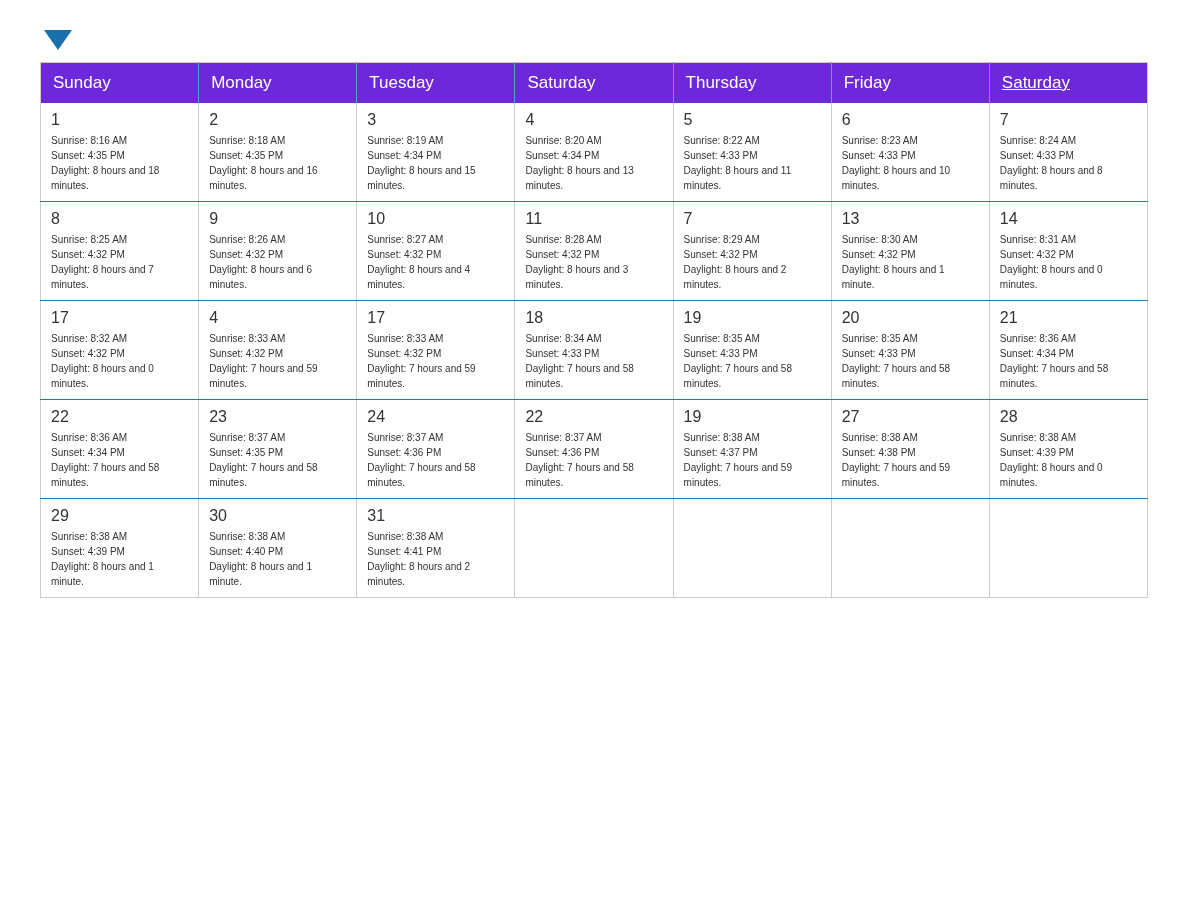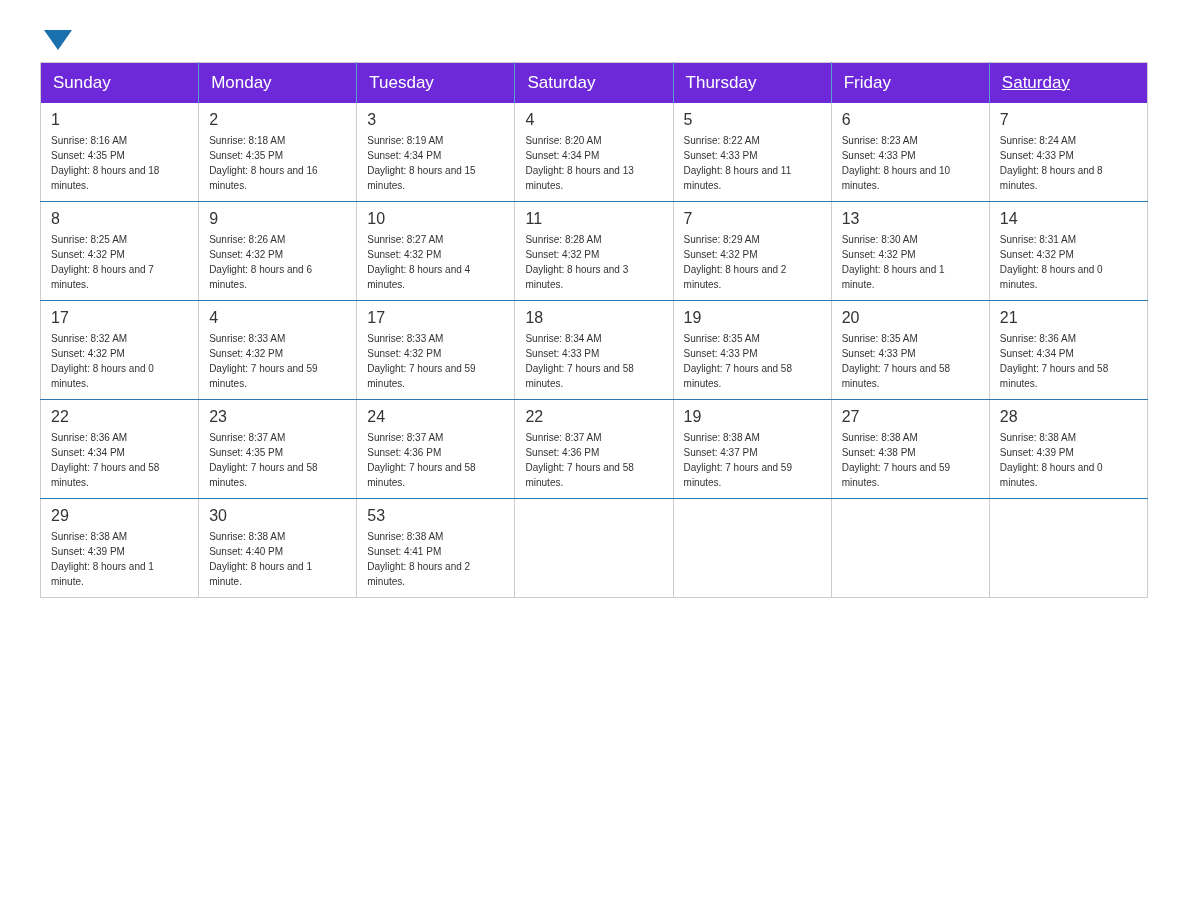--- a/index.html
+++ b/index.html
@@ -376,21 +376,21 @@
         </td>
         <td>
           <span class="day-number">30</span>
           <div class="day-info">
             Sunrise: 8:38 AM<br>
             Sunset: 4:40 PM<br>
             Daylight: 8 hours and 1 minute.
           </div>
         </td>
         <td>
-          <span class="day-number">53</span>
+          <span class="day-number">31</span>
           <div class="day-info">
             Sunrise: 8:38 AM<br>
             Sunset: 4:41 PM<br>
             Daylight: 8 hours and 2 minutes.
           </div>
         </td>
         <td class="empty-cell"></td>
         <td class="empty-cell"></td>
         <td class="empty-cell"></td>
         <td class="empty-cell"></td>

